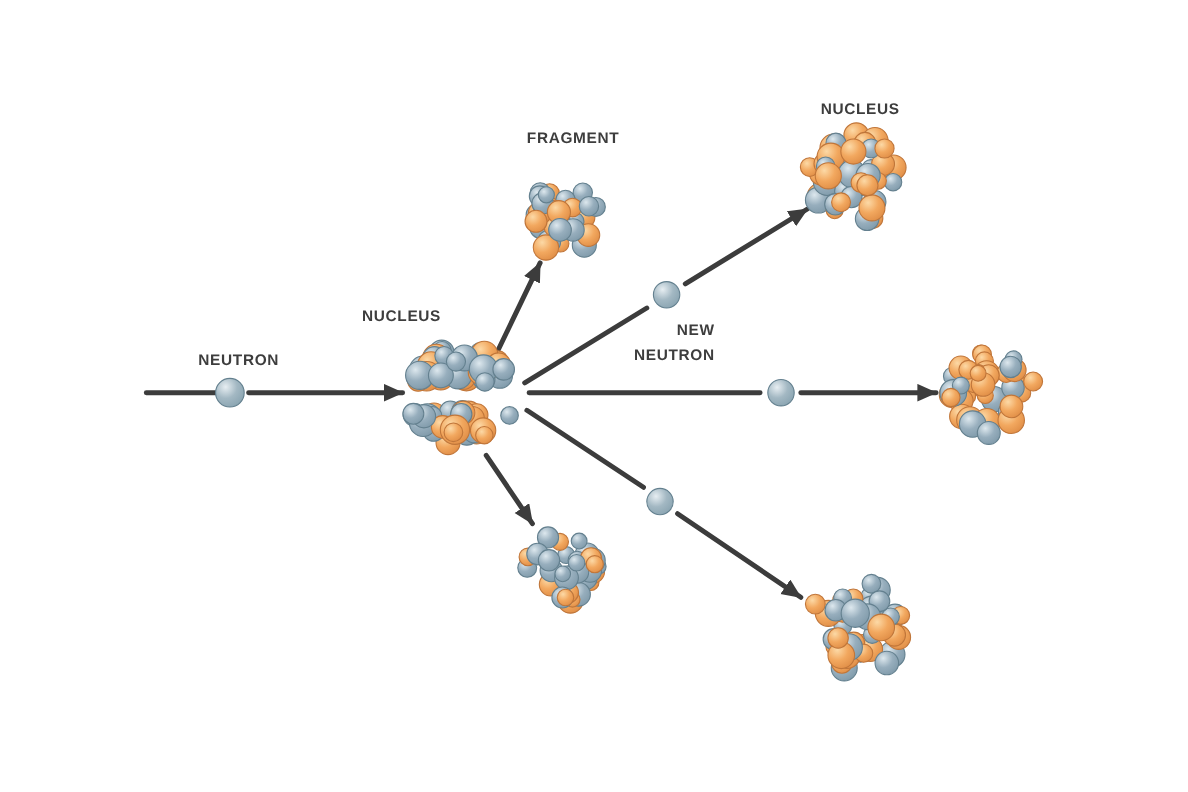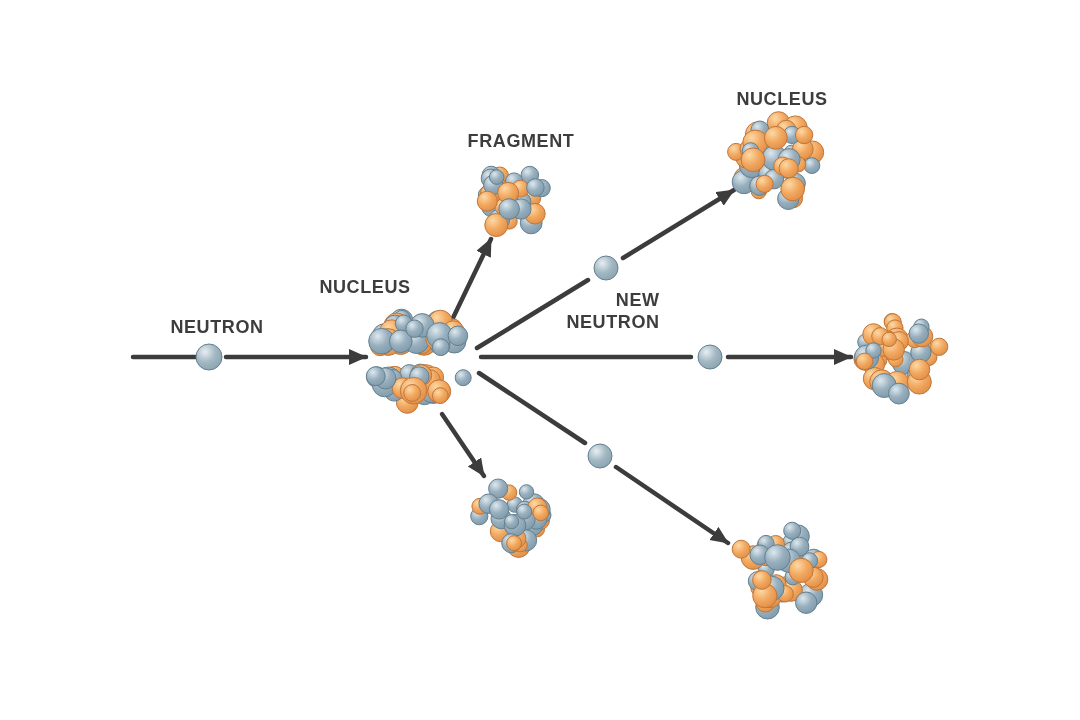--- a/index.html
+++ b/index.html
@@ -8,29 +8,29 @@
     width:1080px;height:720px;
     background:#ffffff;
     font-family:"Liberation Sans", sans-serif;
     overflow:hidden;
   }
   svg.figure{position:absolute;left:0;top:0;}
   .lbl{
     position:absolute;
     transform:translate(-50%,-50%);
     font-weight:bold;
-    font-size:18px;
+    font-size:14px;
     color:#3d3d3d;
     letter-spacing:0.6px;
     white-space:nowrap;
     user-select:none;
   }
   #lbl-neutron{left:217px;top:327px;}
   #lbl-nucleus-center{left:365px;top:287px;}
-  #lbl-fragment{left:521px;top:141px;}
+  #lbl-fragment{left:521px;top:125px;}
   #lbl-nucleus-top-right{left:782px;top:99px;}
   #lbl-new-neutron{
     left:613px;top:311px;
     display:flex;flex-direction:column;align-items:flex-end;
     line-height:22px;
   }
 </style>
 </head>
 <body>
 

